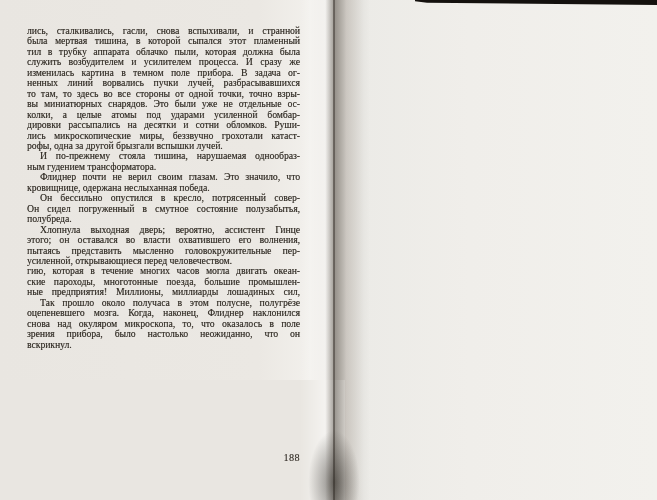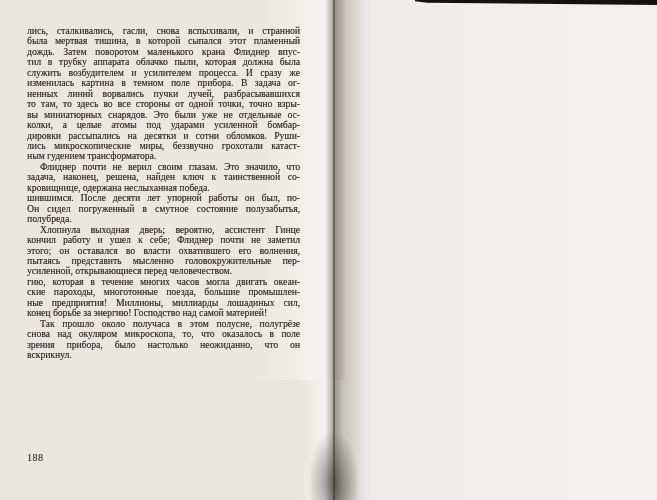--- a/index.html
+++ b/index.html
@@ -18,57 +18,56 @@
   .gutter-blob{position:absolute;left:308px;top:430px;width:52px;height:70px;
     background:radial-gradient(ellipse at 50% 75%,rgba(40,36,30,0.55),rgba(40,36,30,0) 70%);}
   .scan-edge-top{position:absolute;left:415px;top:0;width:242px;height:5px;background:#14110e;
     clip-path:polygon(0 0,100% 0,100% 100%,5% 55%,0 25%);}
   .text-block{position:absolute;left:27px;top:26px;width:273px;
     font-size:9.6px;line-height:10.45px;color:#332e27;
     text-shadow:0.3px 0 0 rgba(51,46,39,0.55);}
   .line{text-align:justify;text-align-last:justify;white-space:normal;}
   .line.last{text-align-last:left;}
   .line.indent{text-indent:13px;}
-  .page-number{position:absolute;left:27px;top:452px;width:273px;text-align:left;
+  .page-number{position:absolute;left:27px;top:452px;width:273px;text-align:right;
     font-size:10px;color:#3a352e;letter-spacing:0.5px;text-shadow:0.3px 0 0 rgba(51,46,39,0.5);}
 </style>
 </head>
 <body>
 
 <div class="page-left">
   <div class="text-block">
       <div class="line">лись, сталкивались, гасли, снова вспыхивали, и странной</div>
       <div class="line">была мертвая тишина, в которой сыпался этот пламенный</div>
-      <div class="line">дождь. Затем поворотом маленького крана Флиднер впус-</div>
       <div class="line">тил в трубку аппарата облачко пыли, которая должна была</div>
       <div class="line">служить возбудителем и усилителем процесса. И сразу же</div>
       <div class="line">изменилась картина в темном поле прибора. В задача ог-</div>
       <div class="line">ненных линий ворвались пучки лучей, разбрасывавшихся</div>
       <div class="line">то там, то здесь во все стороны от одной точки, точно взры-</div>
       <div class="line">вы миниатюрных снарядов. Это были уже не отдельные ос-</div>
       <div class="line">колки, а целые атомы под ударами усиленной бомбар-</div>
       <div class="line">дировки рассыпались на десятки и сотни обломков. Руши-</div>
       <div class="line">лись микроскопические миры, беззвучно грохотали катаст-</div>
+      <div class="line last">рофы, одна за другой брызгали вспышки лучей.</div>
+      <div class="line indent">И по-прежнему стояла тишина, нарушаемая однообраз-</div>
       <div class="line last">ным гудением трансформатора.</div>
       <div class="line indent">Флиднер почти не верил своим глазам. Это значило, что</div>
-      <div class="line">задача, наконец, решена, найден ключ к таинственной со-</div>
       <div class="line last">кровищнице, одержана неслыханная победа.</div>
-      <div class="line">шившимся. После десяти лет упорной работы он был, по-</div>
+      <div class="line indent">Он бессильно опустился в кресло, потрясенный совер-</div>
       <div class="line">Он сидел погруженный в смутное состояние полузабытья,</div>
       <div class="line last">полубреда.</div>
       <div class="line indent">Хлопнула выходная дверь; вероятно, ассистент Гинце</div>
-      <div class="line">кончил работу и ушел к себе; Флиднер почти не заметил</div>
       <div class="line">этого; он оставался во власти охватившего его волнения,</div>
       <div class="line">пытаясь представить мысленно головокружительные пер-</div>
       <div class="line last">усиленной, открывающиеся перед человечеством.</div>
       <div class="line">гию, которая в течение многих часов могла двигать океан-</div>
       <div class="line">ские пароходы, многотонные поезда, большие промышлен-</div>
       <div class="line">ные предприятия! Миллионы, миллиарды лошадиных сил,</div>
-      <div class="line last">конец борьбе за энергию! Господство над самой материей!</div>
       <div class="line indent">Так прошло около получаса в этом полусне, полугрёзе</div>
+      <div class="line">оцепеневшего мозга. Когда, наконец, Флиднер наклонился</div>
       <div class="line">снова над окуляром микроскопа, то, что оказалось в поле</div>
       <div class="line">зрения прибора, было настолько неожиданно, что он</div>
       <div class="line last">вскрикнул.</div>
     </div>
   <div class="page-number">188</div>
 </div>
 
 <div class="page-right">
   
 

